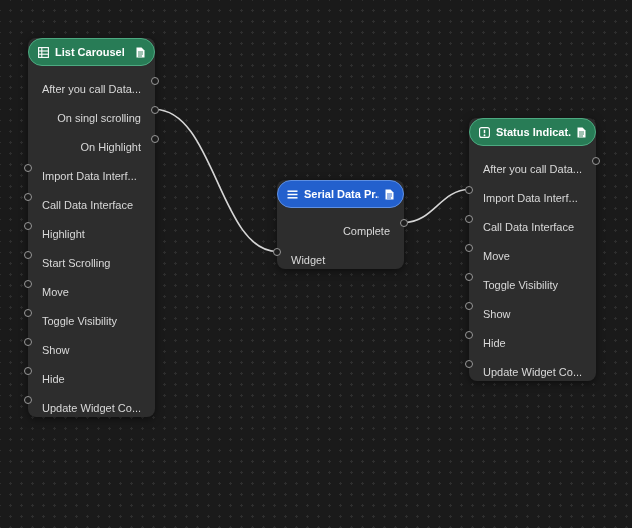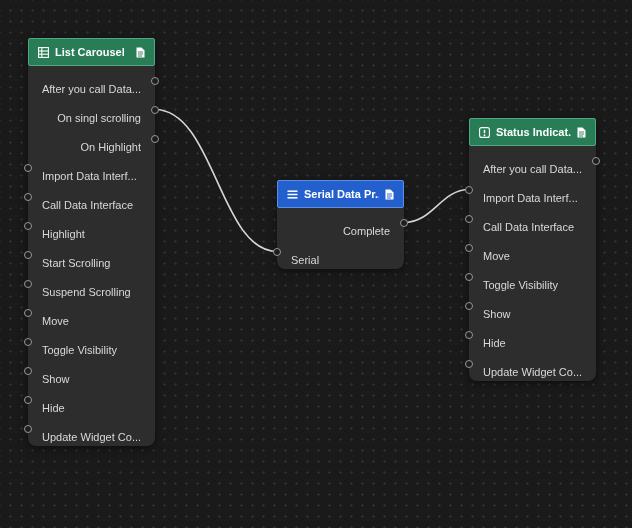--- a/index.html
+++ b/index.html
@@ -20,21 +20,21 @@
   .wire { stroke: #d6d6d6; stroke-width: 1.6; fill: none; }
 
   .node {
     position: absolute; z-index: 2;
     background: #2d2d2d;
     border-radius: 8px;
     box-shadow: 0 2px 8px rgba(0,0,0,0.5);
   }
   .node-header {
     height: 28px; display: flex; align-items: center; gap: 6px;
-    padding: 0 9px; border-radius: 2px;
+    padding: 0 9px; border-radius: 14px;
     color: #ffffff; font-size: 11px; font-weight: bold;
     border: 1px solid transparent; cursor: move;
   }
   .node-header.green { background: #287c56; border-color: #4da981; }
   .node-header.blue  { background: #2360cd; border-color: #5e8fe2; }
   .hdr-title { flex: 1; white-space: nowrap; overflow: hidden; }
   .hdr-icon, .hdr-file { display: flex; align-items: center; flex: 0 0 auto; }
 
   .node-body { padding: 0 0 3px 0; }
   .row {
@@ -104,24 +104,20 @@
       <div class="row in">
           <span class="port"></span>
           <span>Highlight</span>
         </div>
       <div class="row in">
           <span class="port"></span>
           <span>Start Scrolling</span>
         </div>
       <div class="row in">
           <span class="port"></span>
-          <span>Suspend Scrolling</span>
-        </div>
-      <div class="row in">
-          <span class="port"></span>
           <span>Move</span>
         </div>
       <div class="row in">
           <span class="port"></span>
           <span>Toggle Visibility</span>
         </div>
       <div class="row in">
           <span class="port"></span>
           <span>Show</span>
         </div>
@@ -153,21 +149,21 @@
           </svg>
       </span>
     </div>
     <div class="node-body">
       <div class="row out">
           <span>Complete</span>
           <span class="port"></span>
         </div>
       <div class="row in">
           <span class="port"></span>
-          <span>Serial</span>
+          <span>Widget</span>
         </div>
     </div>
   </div>
 
   <div class="node" style="left:469px; top:118px; width:127px;">
     <div class="node-header green">
       <span class="hdr-icon">
         <svg width="11" height="11" viewBox="0 0 11 11">
             <rect x="0.6" y="0.6" width="9.8" height="9.8" rx="2" fill="none" stroke="#fff" stroke-width="1.1"></rect>
             <line x1="5.5" y1="2.8" x2="5.5" y2="6.2" stroke="#fff" stroke-width="1.5"></line>

